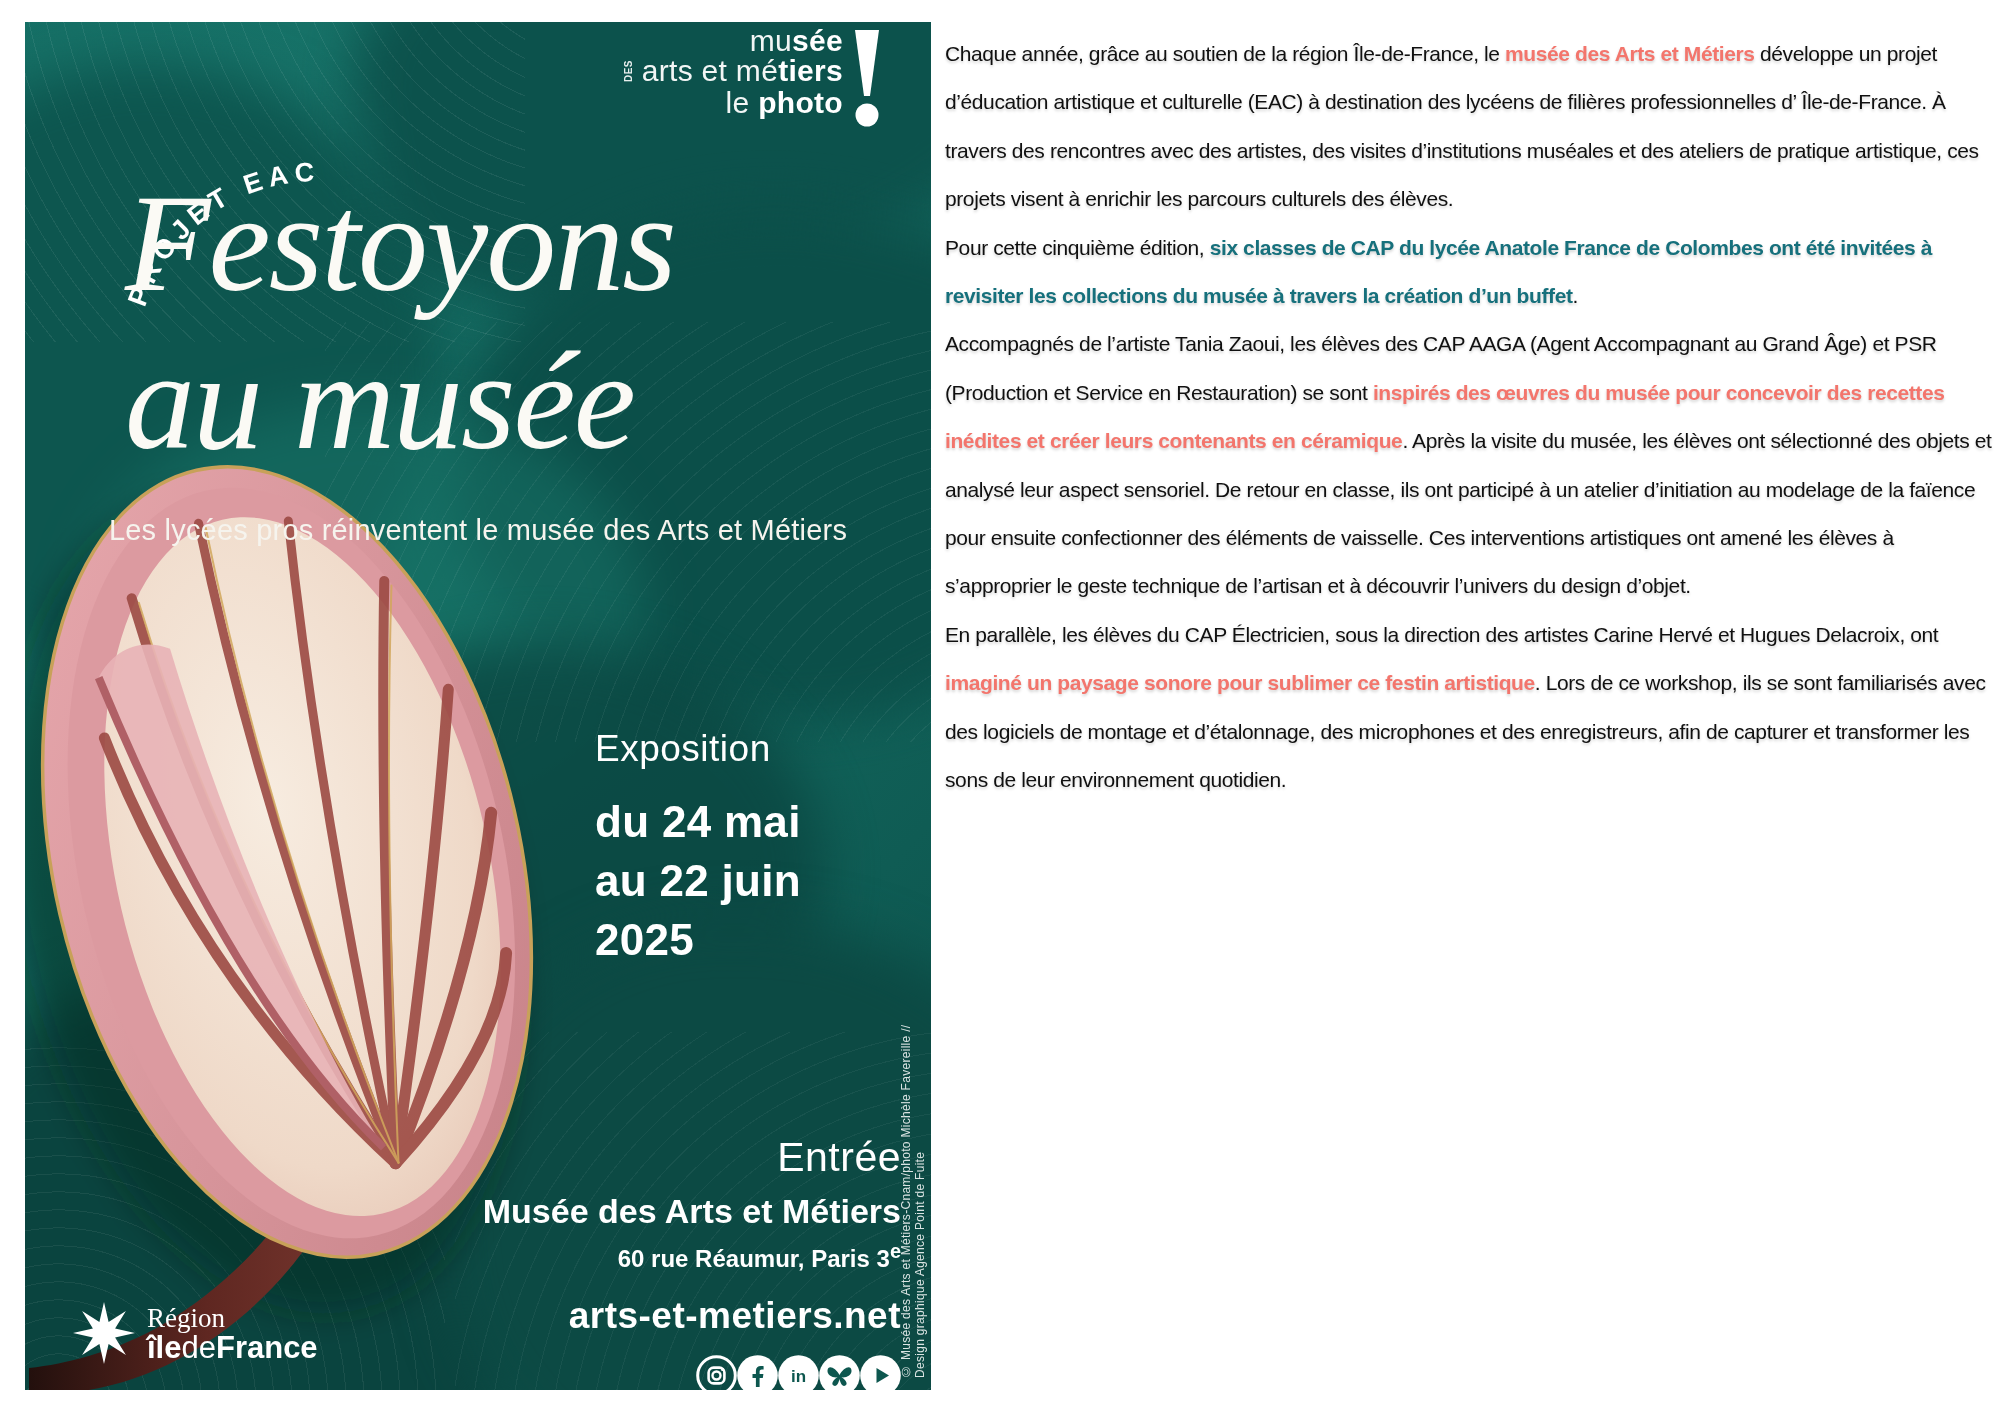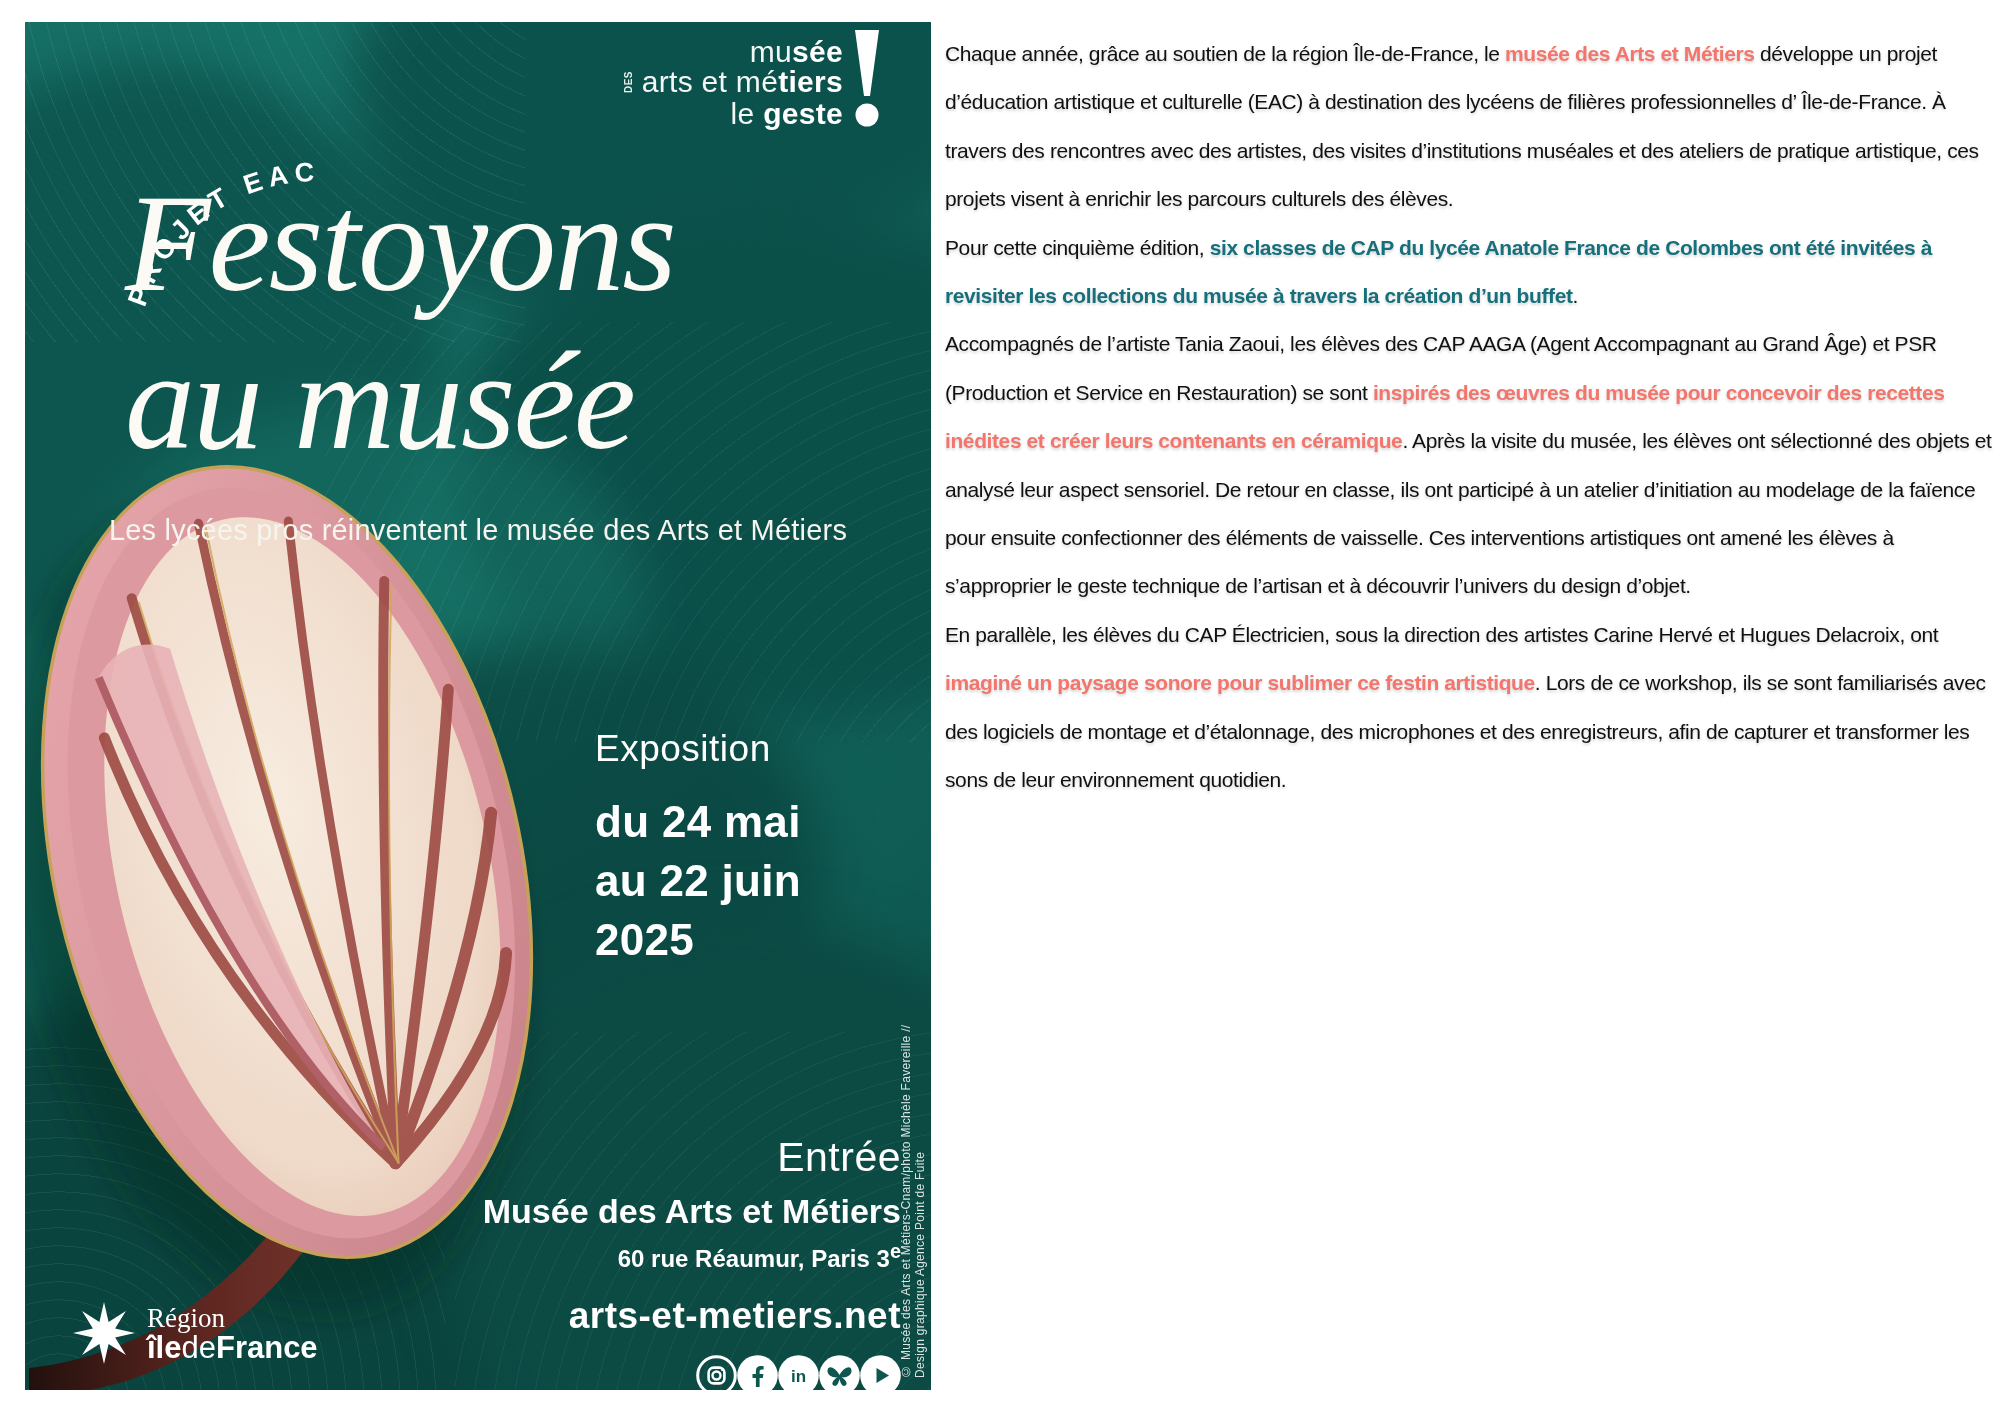--- a/index.html
+++ b/index.html
@@ -23,21 +23,21 @@
   .r2{left:300px;top:300px;width:606px;height:420px;
       background:repeating-radial-gradient(circle at 120% 130%, transparent 0 18px, rgba(255,255,255,.11) 18px 19px);}
   .r3{left:0px;top:1020px;width:420px;height:348px;
       background:repeating-radial-gradient(circle at 8% 105%, transparent 0 17px, rgba(255,255,255,.13) 17px 18px);}
   .r4{left:430px;top:1010px;width:476px;height:358px;
       background:repeating-radial-gradient(circle at 112% 122%, transparent 0 19px, rgba(255,255,255,.10) 19px 20px);}
 
   .horn{position:absolute;left:0;top:378px;width:560px;height:990px;}
 
   
-  .am-logo{position:absolute;top:15px;right:88px;text-align:right;color:#fff;
+  .am-logo{position:absolute;top:4px;right:88px;text-align:right;color:#fff;
            font-size:30px;line-height:30px;letter-spacing:.3px;}
   .am-logo .lt{font-weight:300;opacity:.95;}
   .am-logo .bd{font-weight:bold;}
   .am-des{display:inline-block;transform:rotate(-90deg) translate(2px,-2px);font-size:10px;font-weight:bold;letter-spacing:.5px;vertical-align:middle;opacity:.9;}
   .excl{position:absolute;top:8px;right:48px;}
 
   .arc-svg{position:absolute;left:68px;top:108px;width:280px;height:190px;}
   .arc-svg text{font-family:"Liberation Sans",sans-serif;font-weight:bold;font-size:27px;
                 letter-spacing:6px;fill:#ffffff;}
 
@@ -143,21 +143,21 @@
         </g>
 
         <path d="M 120 240 C 150 420 200 620 292 762 C 250 640 210 440 196 228 C 170 210 140 216 120 240 Z" fill="#e8b3b6" opacity=".9"></path>
         <path d="M 120 240 C 150 420 200 620 292 762" stroke="#b06066" stroke-width="8" fill="none"></path>
       </g>
     </svg>
 
     <div class="am-logo">
       <div><span class="lt">mu</span><span class="bd">sée</span></div>
       <div><span class="am-des">DES</span><span class="lt">arts et mé</span><span class="bd">tiers</span></div>
-      <div><span class="lt">le </span><span class="bd">geste</span></div>
+      <div><span class="lt">le </span><span class="bd">photo</span></div>
     </div>
     <svg class="excl" width="32" height="98" viewBox="0 0 32 98">
       <path d="M4 0 H28 L19 66 H13 Z" fill="#fff"></path>
       <circle cx="16" cy="85" r="11.5" fill="#fff"></circle>
     </svg>
 
     <svg class="arc-svg" viewBox="0 0 280 190">
       <defs>
           <path id="arcPath" d="M 52 178 A 178 178 0 0 1 238 52"></path>
         </defs>

